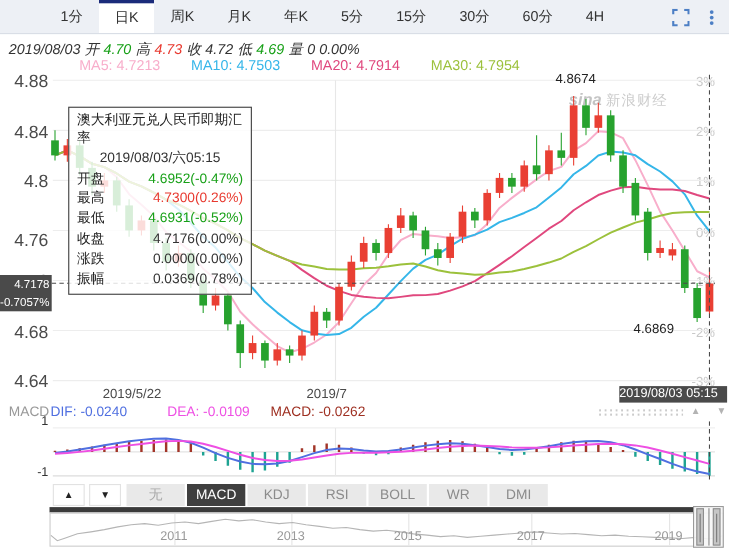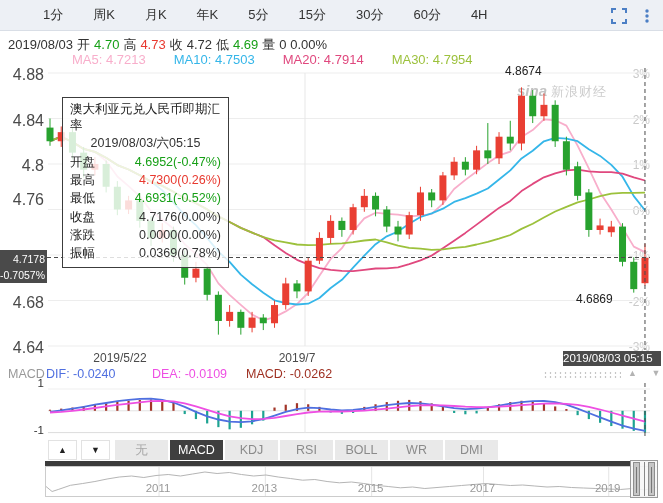--- a/index.html
+++ b/index.html
@@ -5,27 +5,27 @@
   * { margin:0; padding:0; box-sizing:border-box; }
   html,body { background:#fff; }
   .app {
     position:relative; width:663px; height:503px; background:#fff; overflow:hidden;
     font-family:"Liberation Sans","DejaVu Sans",sans-serif; color:#333;
     -webkit-font-smoothing:antialiased;
   }
   
   .toolbar { position:absolute; top:0; left:0; width:663px; height:31px;
     background:#edf0f5; border-bottom:1px solid #d9dee6; display:flex; align-items:stretch; }
-  .ptabs { display:flex; align-items:stretch; padding-left:28px; }
+  .ptabs { display:flex; align-items:stretch; padding-left:40px; }
   .ptab { font-size:13px; color:#333; padding:0 15px; line-height:29px; cursor:pointer; }
   .ptab.active { background:#fff; border-top:3px solid #1b2b7a; line-height:25px; padding:0 14px; }
   .toolbar-icons { position:absolute; right:8px; top:0; height:31px; display:flex; align-items:center; gap:12px; }
   .tbicon { width:16px; height:16px; display:inline-block; }
   
-  .legend1 { position:absolute; left:8px; top:36px; font-size:13px; color:#333; white-space:nowrap; }
+  .legend1 { position:absolute; left:8px; top:36px; font-size:13px; color:#333; white-space:nowrap;font-style:italic; }
   .legend1 span { margin-right:4px; }
   .legend2 { position:absolute; left:72px; top:52px; font-size:13px; white-space:nowrap; }
   .legend2 span { margin-right:28px; }
   
   .chartwrap { position:absolute; left:0; top:66px; width:663px; height:285px; }
   .axis-label { position:absolute; font-size:16px; color:#4a4a4a; width:44px; text-align:right; z-index:1; }
   .pct-label  { position:absolute; font-size:12px; color:#c9c9c9; width:52px; text-align:right; left:598px; z-index:1; }
   #main-svg { position:absolute; left:0; top:0; z-index:2; }
   .watermark { position:absolute; left:517px; top:16px; z-index:0; white-space:nowrap; }
   .watermark .wm-logo { font-style:italic; font-weight:bold; font-size:15px; color:#c3c3c3; margin-right:4px; }
@@ -74,20 +74,21 @@
   .nav-mid { position:absolute; left:13px; top:1px; width:1px; height:34px; background:#888; }
 </style>
 </head>
 <body>
 
 <div class="app">
 
   <div class="toolbar">
     <div class="ptabs" id="period-tabs">
         <div class="ptab">1分</div>
+        <div class="ptab active">日K</div>
         <div class="ptab">周K</div>
         <div class="ptab">月K</div>
         <div class="ptab">年K</div>
         <div class="ptab">5分</div>
         <div class="ptab">15分</div>
         <div class="ptab">30分</div>
         <div class="ptab">60分</div>
         <div class="ptab">4H</div>
       </div>
     <div class="toolbar-icons">
@@ -111,21 +112,21 @@
   <div class="legend2" id="ma-legend"><span style="color: rgb(248, 174, 203);">MA5: 4.7213</span><span style="color: rgb(53, 182, 233);">MA10: 4.7503</span><span style="color: rgb(224, 72, 126);">MA20: 4.7914</span><span style="color: rgb(156, 193, 60);">MA30: 4.7954</span></div>
 
   <div class="chartwrap">
     <div class="watermark">
       <span class="wm-logo">sina</span><span class="wm-text">新浪财经</span>
     </div>
     <div id="left-labels">
         <div class="axis-label" style="top: 0px;">4.88</div>
         <div class="axis-label" style="top: 45.5px;">4.84</div>
         <div class="axis-label" style="top: 91px;">4.8</div>
-        <div class="axis-label" style="top: 125px;">4.76</div>
+        <div class="axis-label" style="top: 145px;">4.76</div>
         <div class="axis-label" style="top: 182px;">4.72</div>
         <div class="axis-label" style="top: 227.5px;">4.68</div>
         <div class="axis-label" style="top: 273px;">4.64</div>
       </div>
     <div id="right-labels">
         <div class="pct-label" style="top: 1px;">3%</div>
         <div class="pct-label" style="top: 46.5px;">2%</div>
         <div class="pct-label" style="top: 92px;">1%</div>
         <div class="pct-label" style="top: 137.5px;">0%</div>
         <div class="pct-label" style="top: 183px;">-1%</div>

